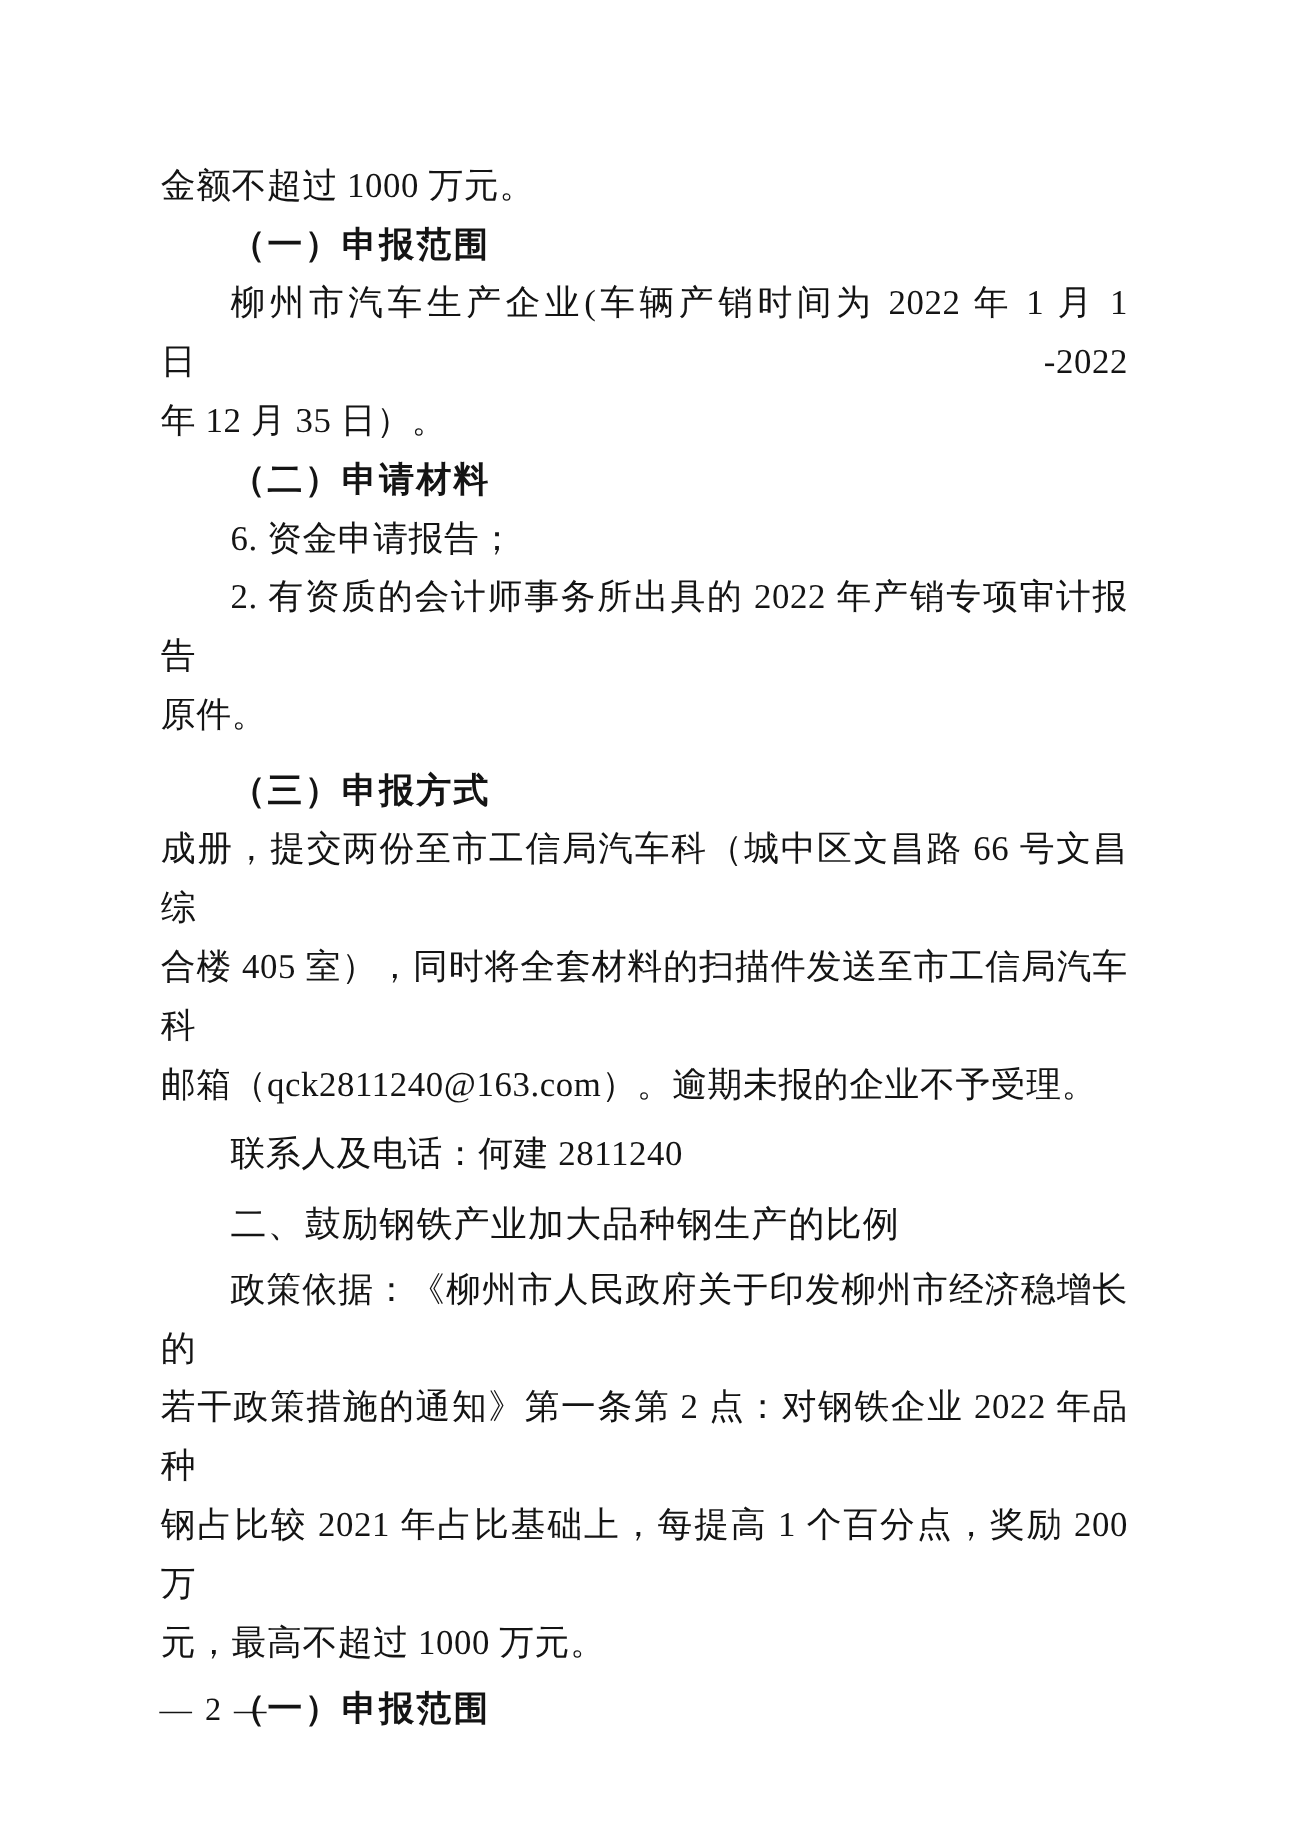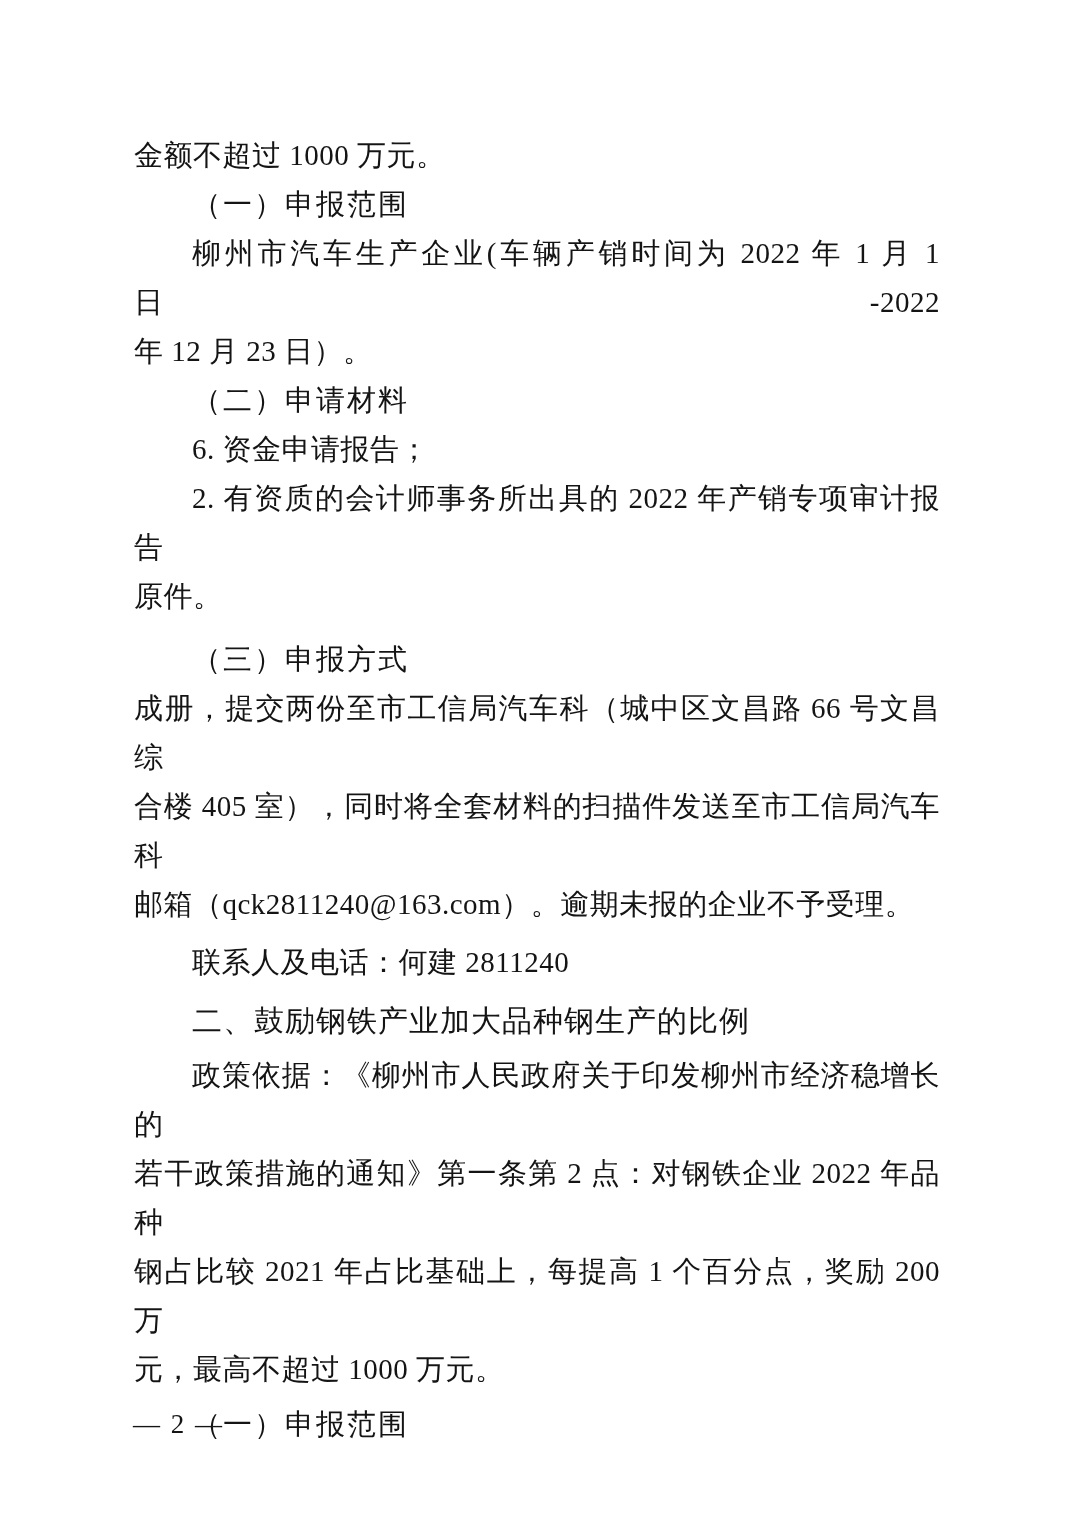--- a/index.html
+++ b/index.html
@@ -33,21 +33,21 @@
   .fill {
     text-align: justify;
     text-align-last: justify;
   }
   
   .indent {
     text-indent: 58px;
   }
   
   .h-kai {
-    font-weight: normal;
+    font-weight: bold;
     letter-spacing: 2px;
   }
   
   .h-hei {
     font-family: "Liberation Sans", "DejaVu Sans", sans-serif;
     font-weight: normal;
     font-size: 30px;
     letter-spacing: 1px;
   }
   .gap-lg { margin-top: 14px; }
@@ -67,21 +67,21 @@
 </head>
 <body>
 
 <div class="page">
 
   <div class="text-block">
 
     <div class="line">金额不超过 1000 万元。</div>
     <div class="line h-kai indent">（一）申报范围</div>
     <div class="line indent fill">柳州市汽车生产企业(车辆产销时间为 2022 年 1 月 1 日-2022</div>
-    <div class="line">年 12 月 23 日）。</div>
+    <div class="line">年 12 月 35 日）。</div>
     <div class="line h-kai indent">（二）申请材料</div>
     <div class="line indent">6. 资金申请报告；</div>
     <div class="line indent fill">2. 有资质的会计师事务所出具的 2022 年产销专项审计报告</div>
     <div class="line">原件。</div>
     <div class="line h-kai indent gap-lg">（三）申报方式</div>
     <div class="line fill">成册，提交两份至市工信局汽车科（城中区文昌路 66 号文昌综</div>
     <div class="line fill">合楼 405 室），同时将全套材料的扫描件发送至市工信局汽车科</div>
     <div class="line">邮箱（qck2811240@163.com）。逾期未报的企业不予受理。</div>
     <div class="line indent gap-md">联系人及电话：何建 2811240</div>
     <div class="line h-hei indent gap-md">二、鼓励钢铁产业加大品种钢生产的比例</div>

